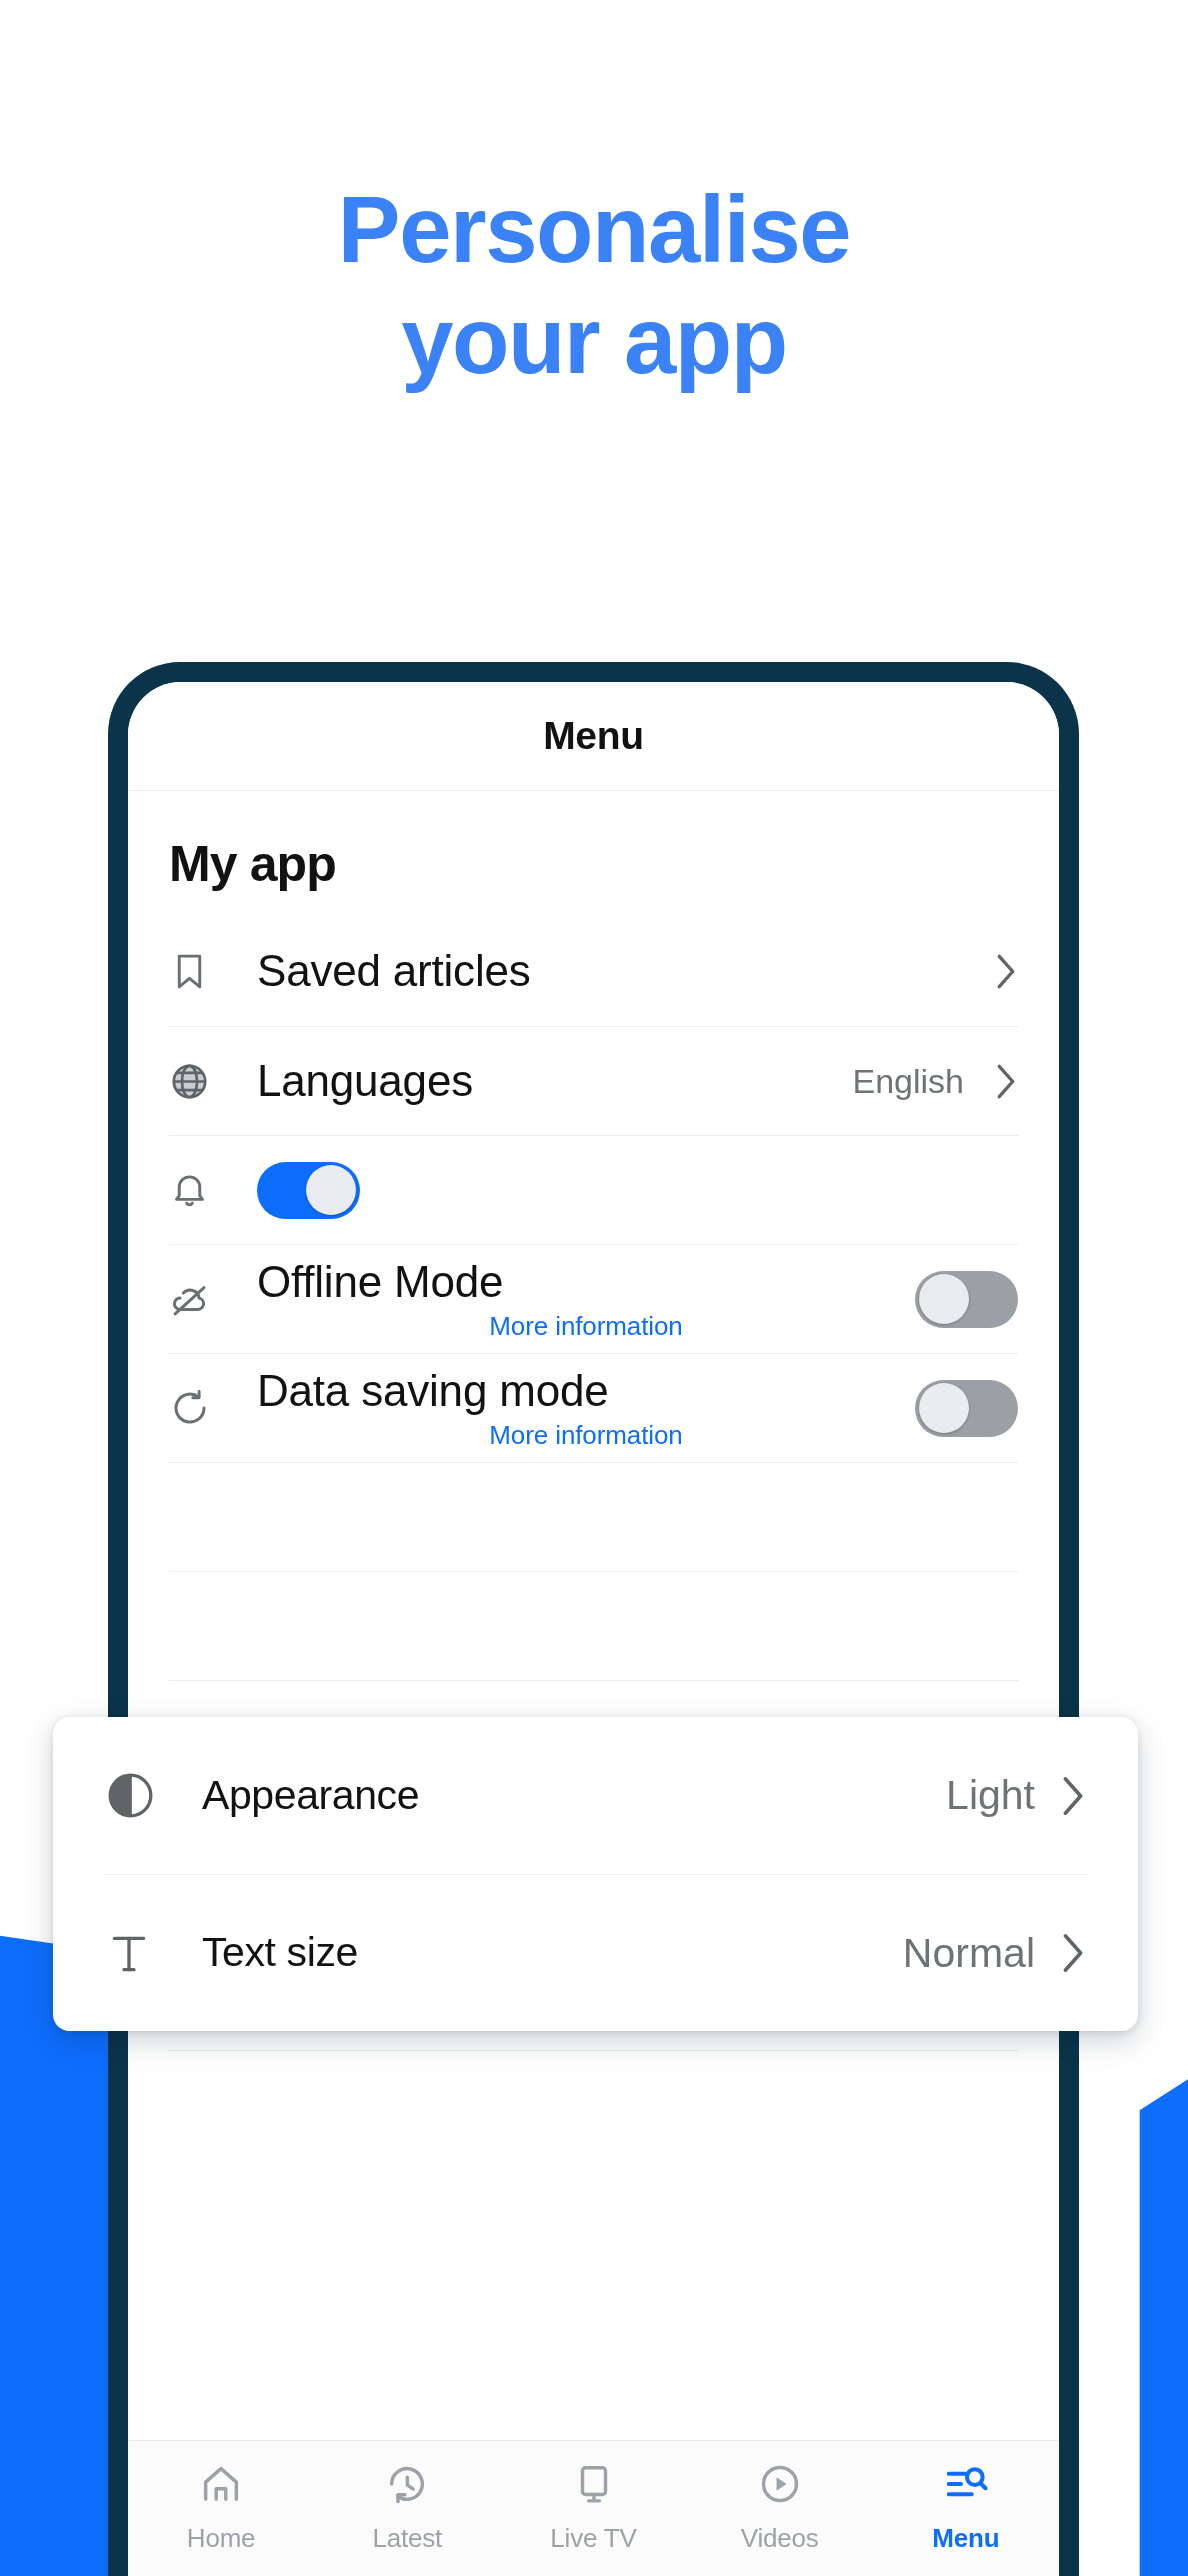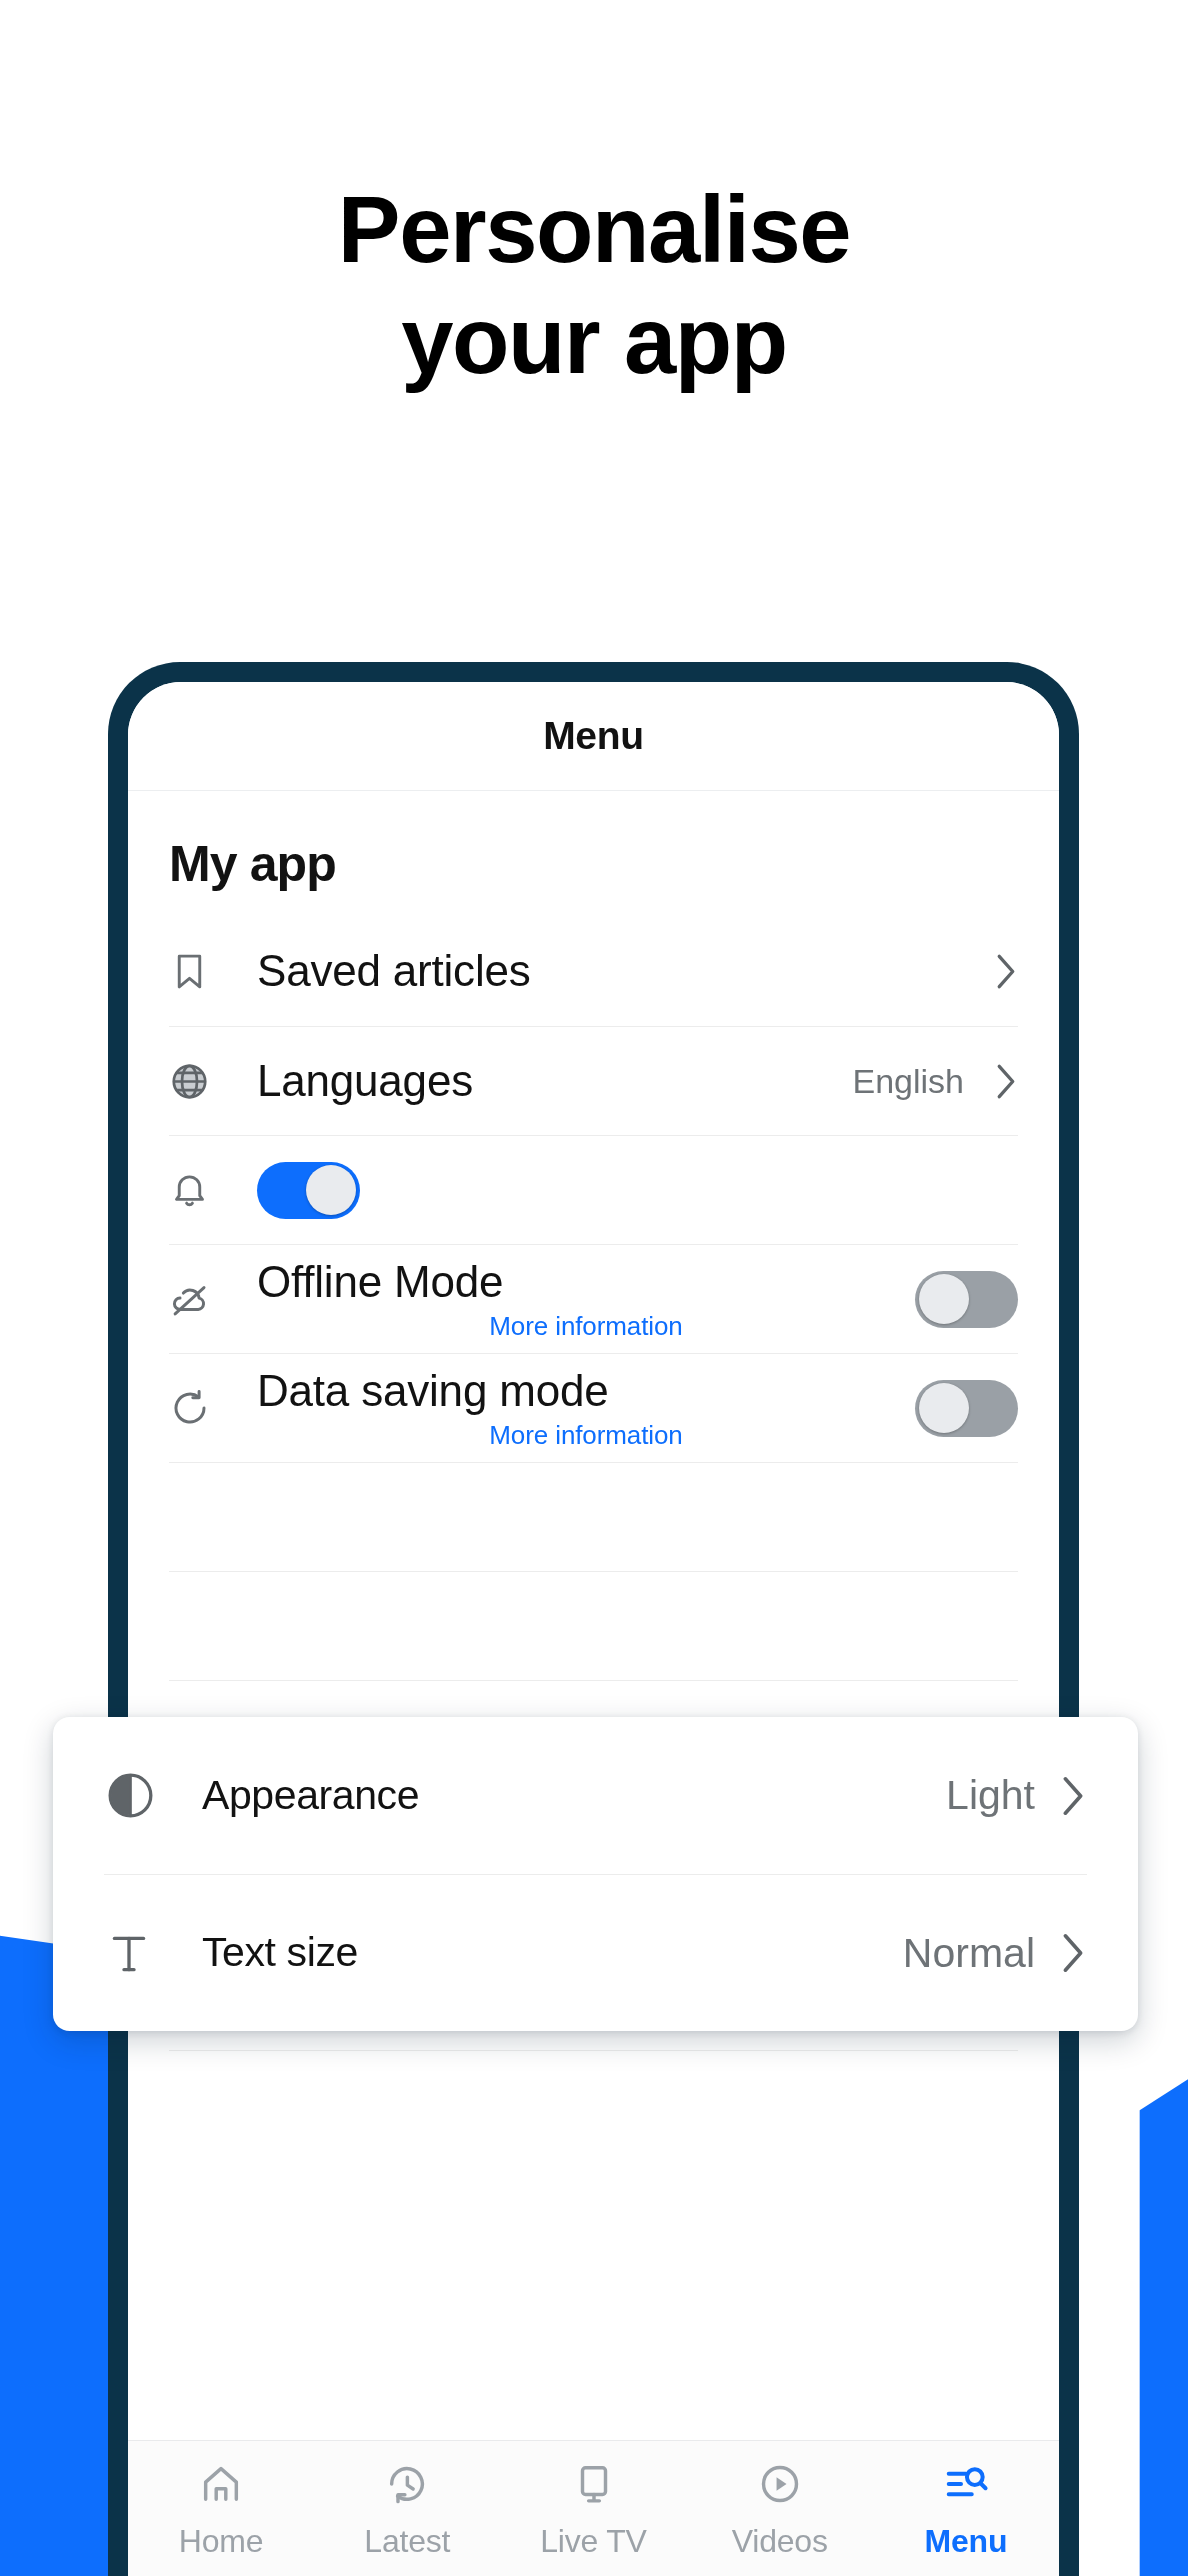--- a/index.html
+++ b/index.html
@@ -32,21 +32,21 @@
     background: #0d6efd;
     clip-path: polygon(48% 10%, 100% 0%, 100% 100%, 48% 100%);
   }
 
   
   .headline {
     position: absolute;
     left: 0; top: 175px;
     width: 1188px;
     text-align: center;
-    color: #000000;
+    color: #3b82f6;
     font-size: 94px;
     font-weight: 900;
     line-height: 1.18;
     letter-spacing: -1.4px;
   }
   .headline .hl-line { display: block; }
 
   
   .phone {
     position: absolute;
@@ -150,21 +150,21 @@
     border-top: 1.8px solid #e9eaec;
     display: flex; align-items: flex-start;
     padding-top: 20px;
   }
   .tab {
     flex: 1 1 0; display: flex; flex-direction: column;
     align-items: center; gap: 13px;
     color: #9ca2a8;
   }
   .tab.active { color: #0d6efd; }
-  .tab-label { font-size: 32px; letter-spacing: -0.2px; }
+  .tab-label { font-size: 26px; letter-spacing: -0.2px; }
   .tab.active .tab-label { font-weight: 700; }
 
   
   .overlay-card {
     position: absolute;
     left: 53px; top: 1717px;
     width: 1085px;
     background: #ffffff;
     border-radius: 16.6px;
     box-shadow: 0 9.2px 31px rgba(12,30,50,.20), 0 1.8px 7.4px rgba(12,30,50,.10);

